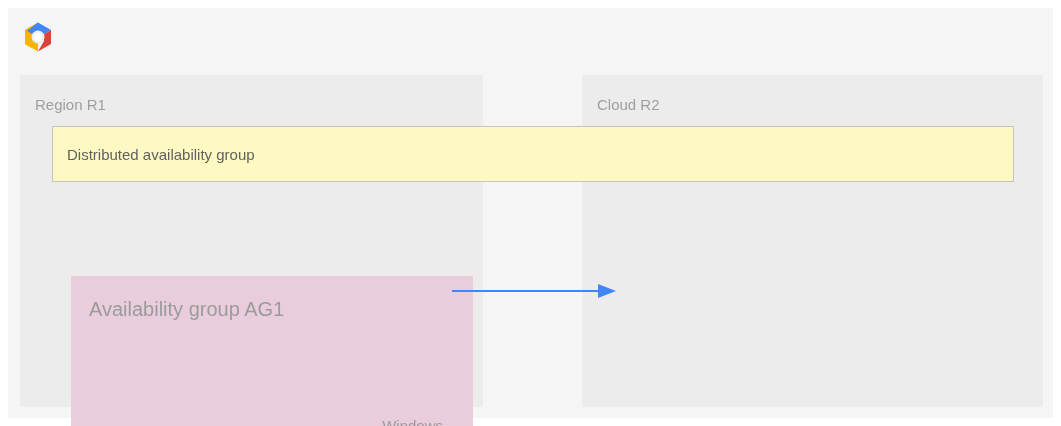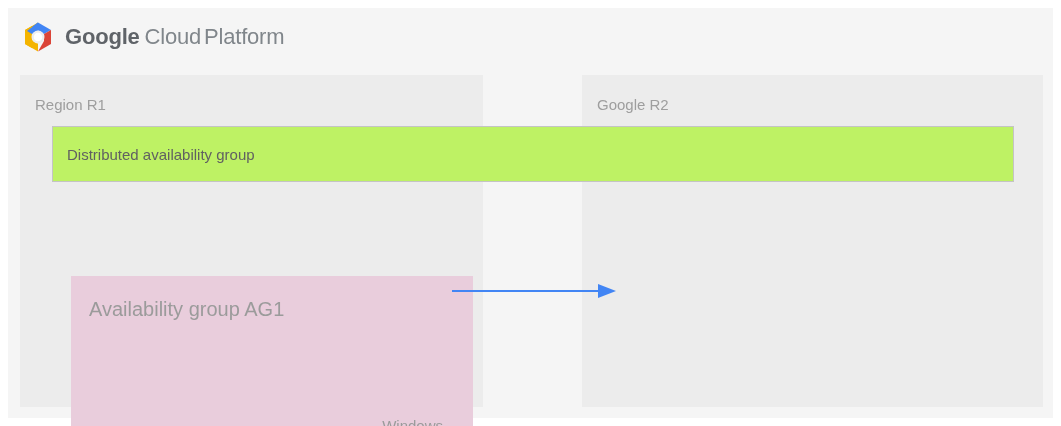--- a/index.html
+++ b/index.html
@@ -89,21 +89,21 @@
   #region-r1 .region-label { left: 15px; }
   #region-r2 .region-label { left: 15px; }
 
   
   .dag-box {
     position: absolute;
     left: 52px;
     top: 126px;
     width: 962px;
     height: 56px;
-    background: #bef264;
+    background: #fef9c3;
     border: 1px solid #c4c4c4;
     box-sizing: border-box;
   }
   .dag-label {
     position: absolute;
     left: 14px;
     top: 19px;
     font-size: 15px;
     color: #616161;
     white-space: nowrap;
@@ -160,33 +160,32 @@
 
       <path d="M32 3 L58 18 L44 26 L20 12 Z" fill="#4285f4"></path>
       <path d="M32 3 L32 19 L20 26 L10 20 Z" fill="#4285f4"></path>
 
       <path d="M58 18 L58 46 L32 61 L44 40 Z" fill="#db4437"></path>
       <path d="M58 18 L44 26 L44 40 L58 46 Z" fill="#db4437"></path>
 
       <circle cx="32" cy="32" r="13" fill="#eeeeee"></circle>
       <circle cx="32" cy="32" r="8.5" fill="#ffffff"></circle>
     </svg>
-    <div class="brand-text"><span class="brand-google">Google</span><span class="brand-cloud">Cloud</span><span class="brand-platform">Platform</span></div>
   </div>
 
   <div class="region-panel" id="region-r1">
     <div class="region-label">Region R1</div>
     <div class="ag-box" id="ag-box-1">
       <div class="ag-title">Availability group AG1</div>
       <div class="os-label">Windows</div>
     </div>
   </div>
 
   <div class="region-panel" id="region-r2">
-    <div class="region-label">Google R2</div>
+    <div class="region-label">Cloud R2</div>
 
   </div>
 
   <div class="dag-box">
     <div class="dag-label">Distributed availability group</div>
   </div>
 
   <svg class="replication-arrow" viewBox="0 0 164 20">
     <line x1="0" y1="10" x2="150" y2="10" stroke="#4285f4" stroke-width="2"></line>
     <polygon points="146,3 164,10 146,17" fill="#4285f4"></polygon>

